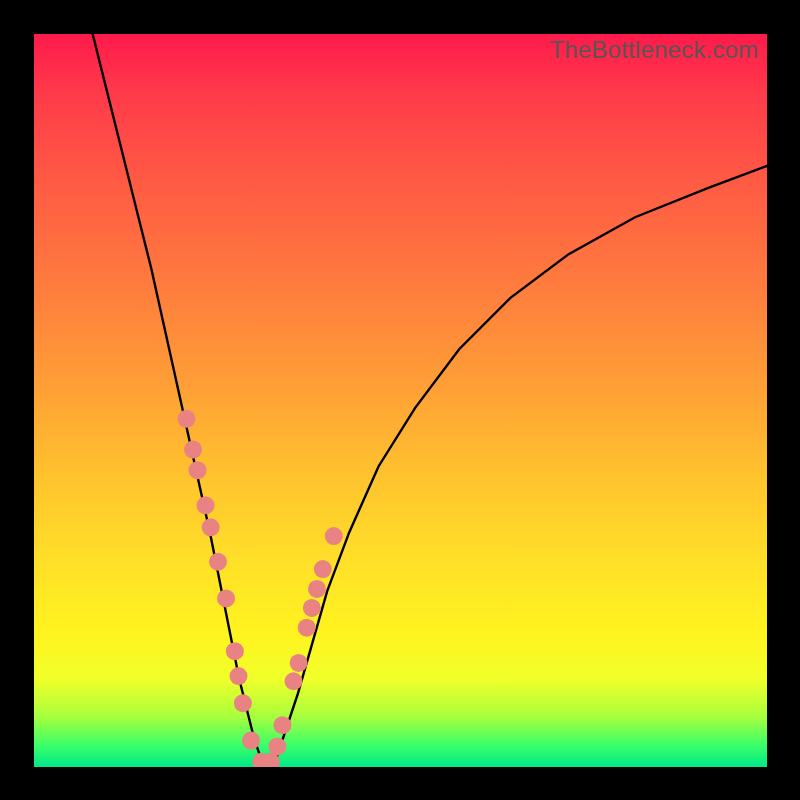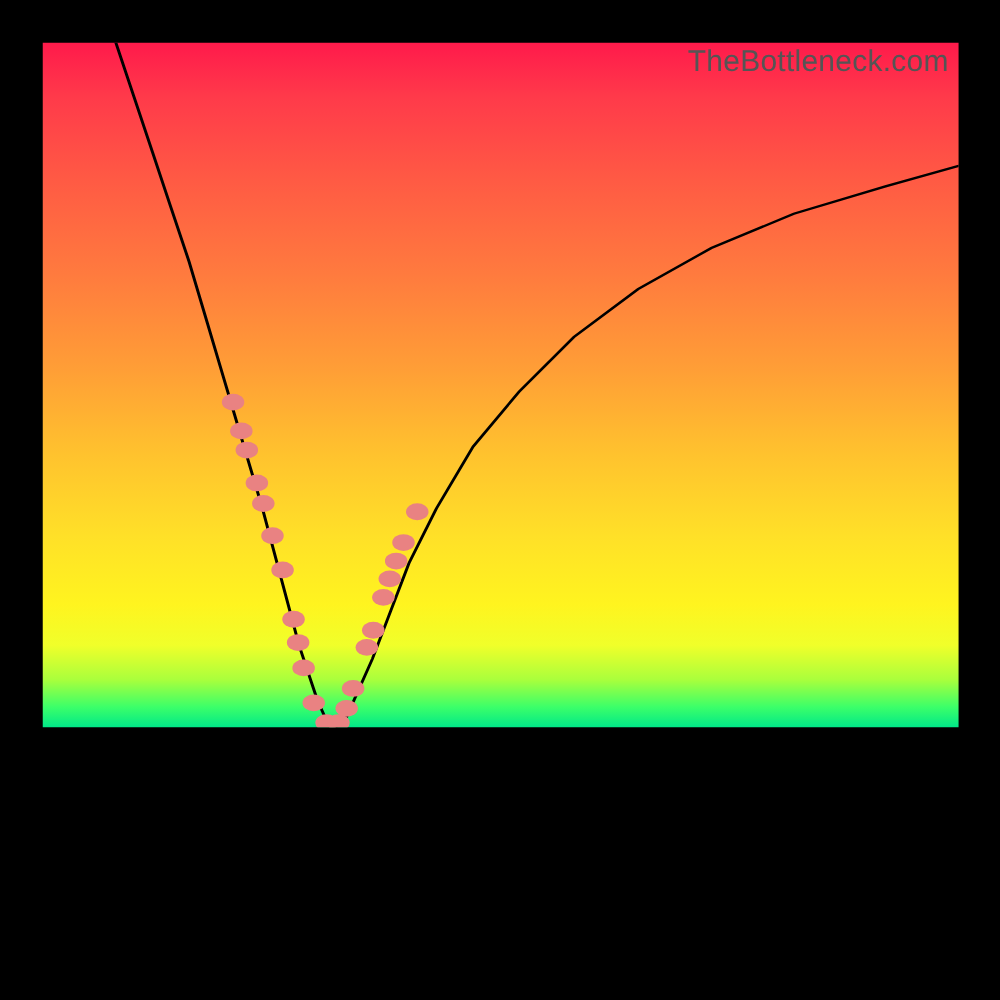--- a/index.html
+++ b/index.html
@@ -17,21 +17,21 @@
     left: 0;
     width: 800px;
     height: 800px;
     background: #000;
   }
   .plot-area {
     position: absolute;
     top: 34px;
     left: 34px;
     width: 733px;
-    height: 548px;
+    height: 733px;
     overflow: hidden;
   }
   .bg-gradient {
     position: absolute;
     inset: 0;
     background: linear-gradient(to bottom,
       #ff1a4b 0%,
       #ff3a4a 8%,
       #ff5a44 20%,
       #ff7b3e 34%,

